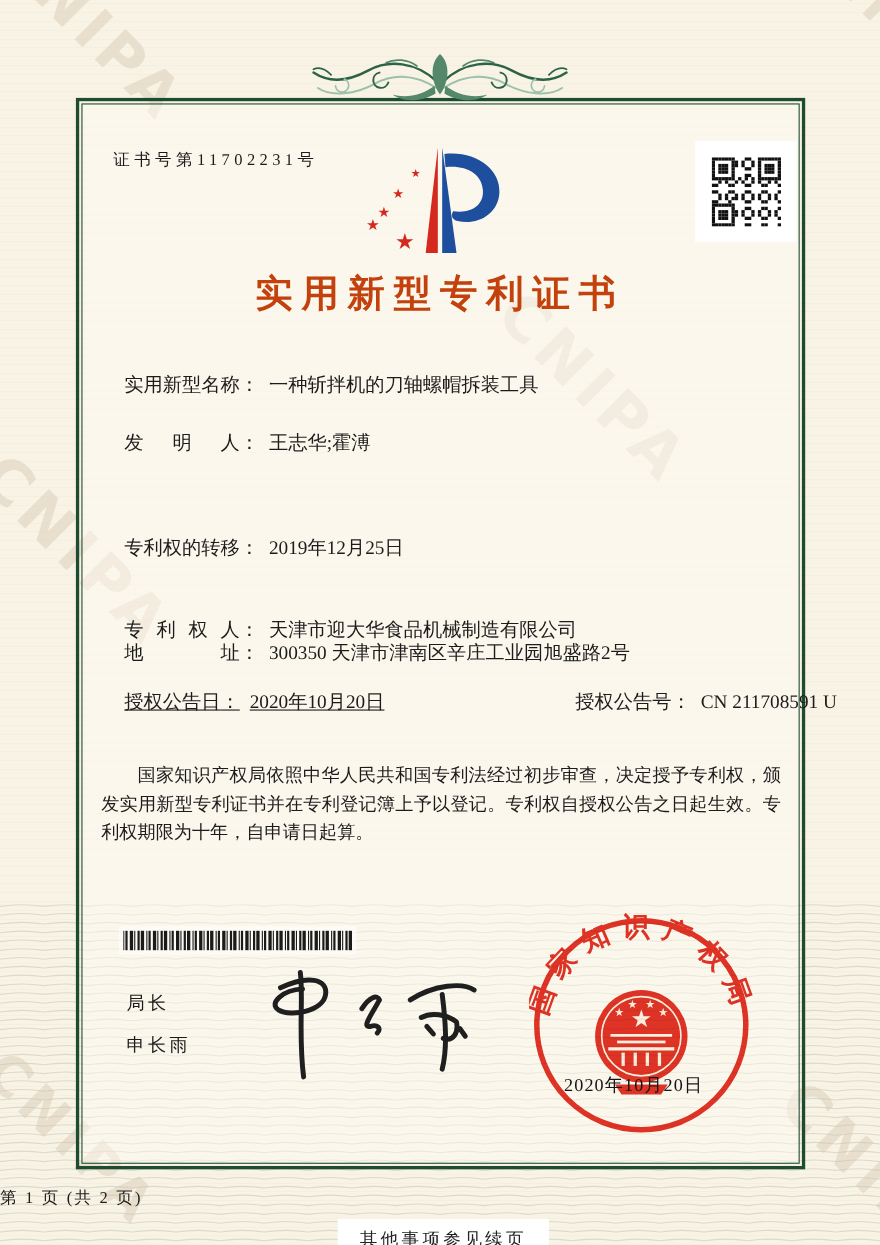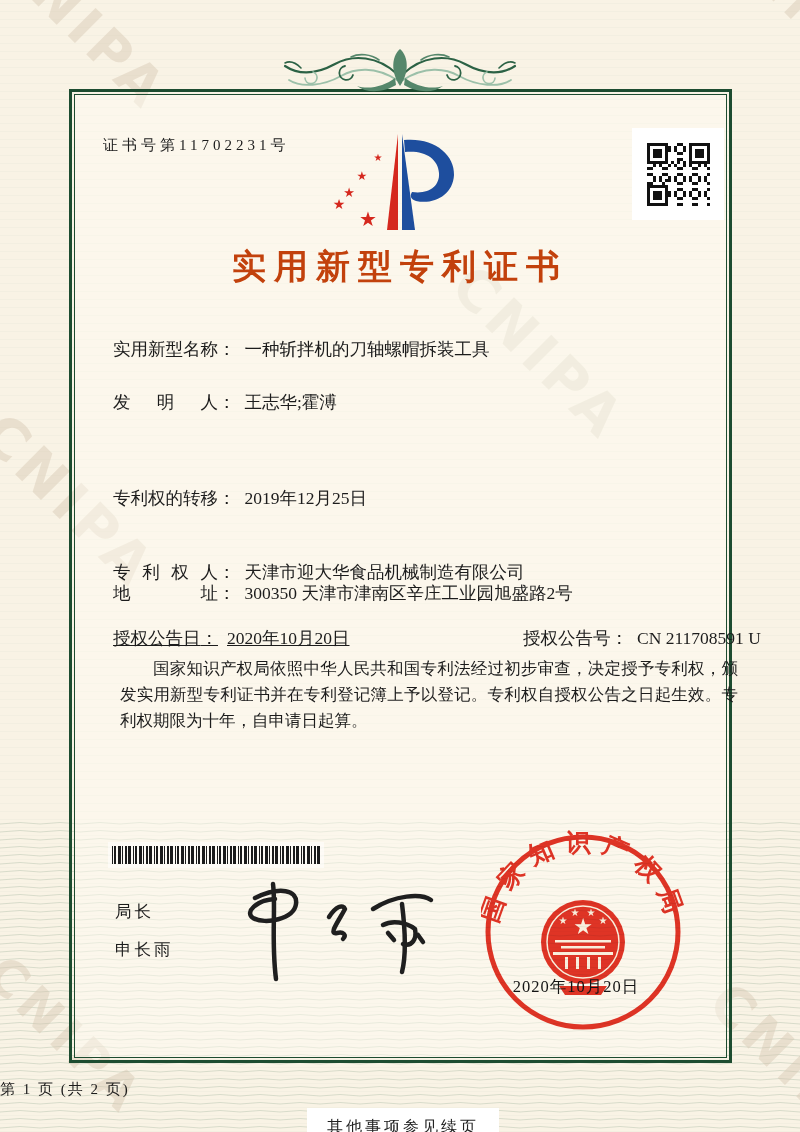--- a/index.html
+++ b/index.html
@@ -32,21 +32,21 @@
   .qrpatch{position:absolute;left:632px;top:128px;width:92px;height:92px;background:#ffffff;z-index:4;
     display:flex;align-items:center;justify-content:center;}
   .title{
     position:absolute;left:0;top:244px;width:800px;margin:0;z-index:4;text-align:center;
     font-size:34px;font-weight:bold;letter-spacing:8px;color:#c2410c;
   }
   .frow{position:absolute;left:113px;z-index:4;font-size:17.5px;white-space:nowrap;}
   .flabel-text{display:inline-block;width:105px;text-align:justify;text-align-last:justify;}
   .fvalue{margin-left:9px;}
   .grant2{position:absolute;left:410px;top:0;}
-  .paras{position:absolute;left:92px;top:656px;width:618px;z-index:4;font-size:16.5px;line-height:26px;text-align:justify;margin-left:28px;}
+  .paras{position:absolute;left:92px;top:692px;width:618px;z-index:4;font-size:16.5px;line-height:26px;text-align:justify;}
   .paras p{margin:0;text-indent:2em;}
   .barcode-wrap{position:absolute;left:108px;top:842px;width:216px;height:26px;z-index:4;
     background:rgba(255,255,255,0.55);display:flex;align-items:center;justify-content:center;}
   .director{position:absolute;left:115px;z-index:4;font-size:16.5px;letter-spacing:3px;}
   .sig{position:absolute;left:225px;top:878px;width:215px;height:105px;z-index:5;}
   .seal{position:absolute;left:481px;top:830px;width:204px;height:204px;z-index:5;opacity:0.92;mix-blend-mode:multiply;}
   .seal-date{position:absolute;left:480px;top:976px;width:192px;z-index:6;text-align:center;
     font-size:16.5px;letter-spacing:1px;color:#141414;}
   .pageinfo{position:absolute;left:0;top:1032px;width:800px;z-index:4;font-size:15px;letter-spacing:2px;margin-top:48px;}
   .contbox{position:absolute;left:307px;top:1108px;z-index:4;background:#ffffff;padding:9px 20px;

